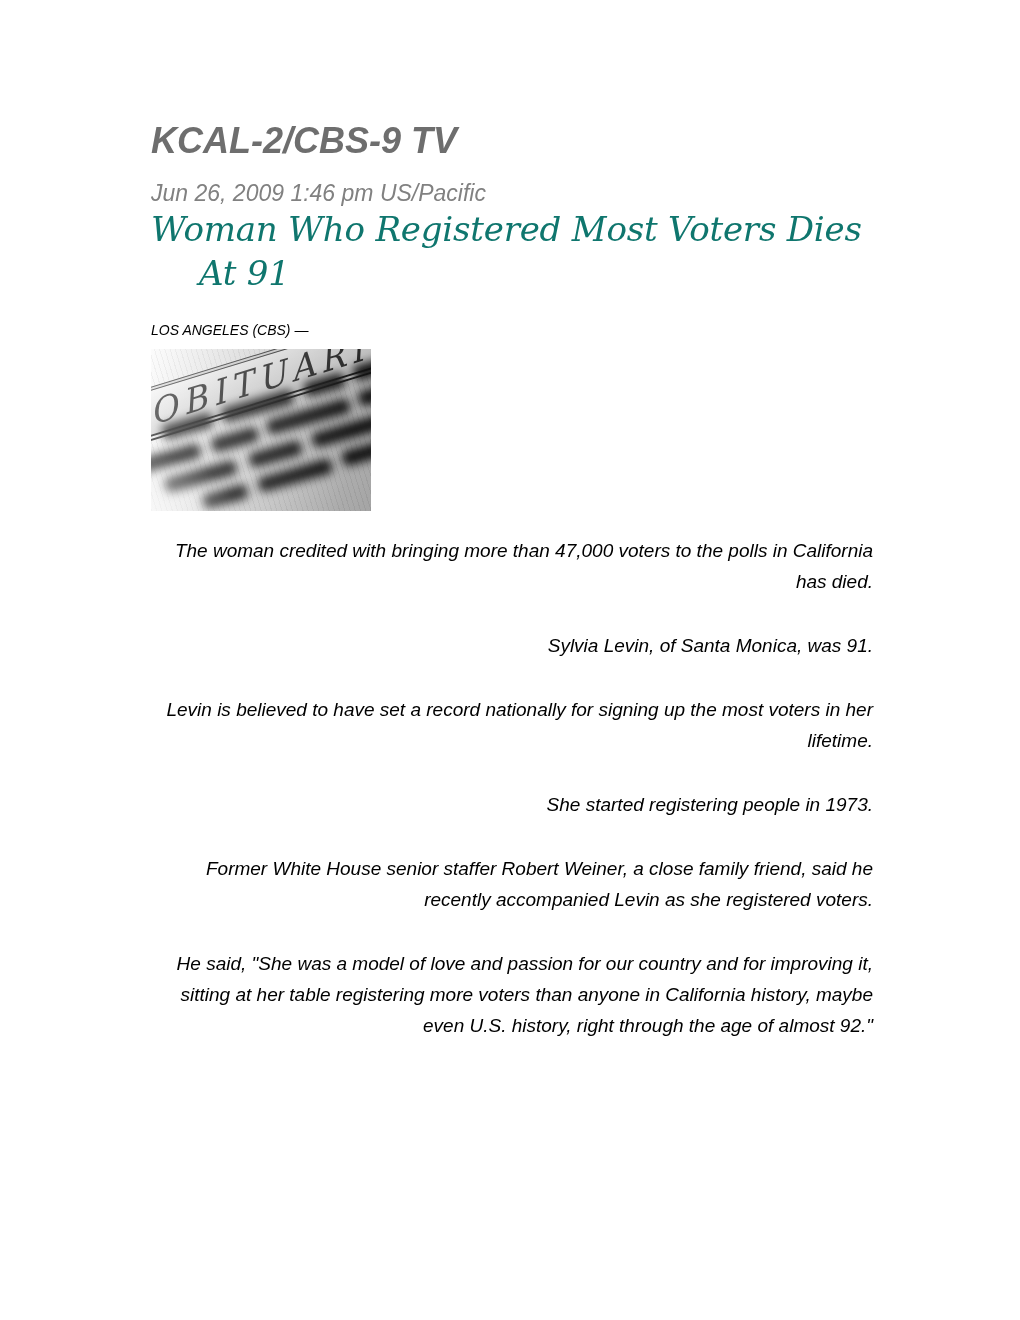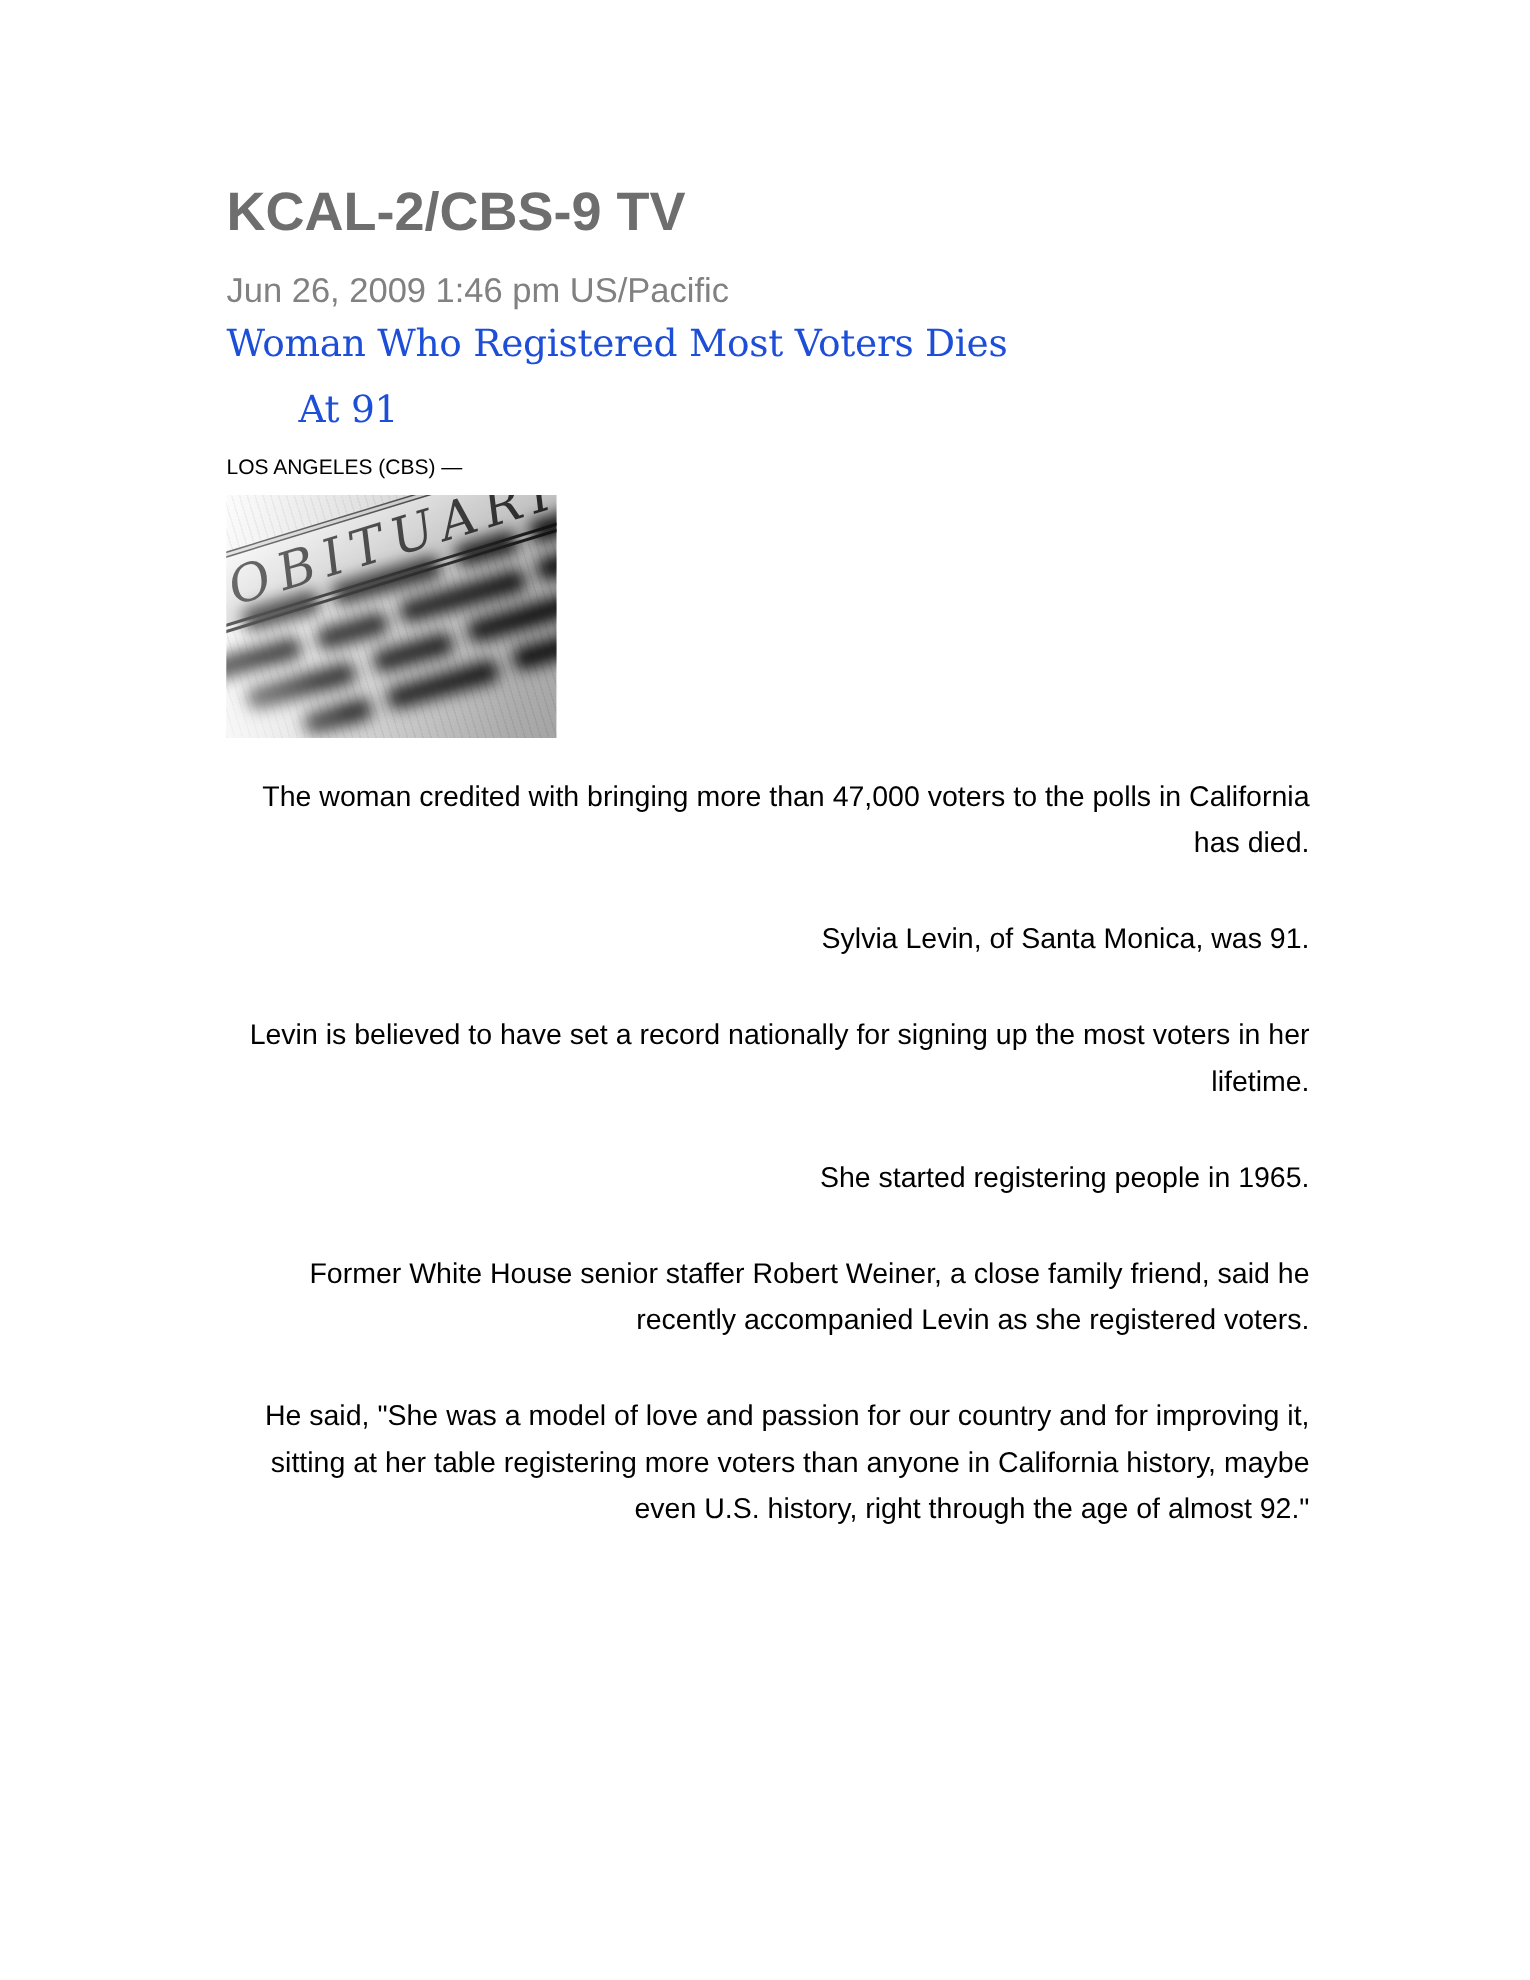--- a/index.html
+++ b/index.html
@@ -7,41 +7,42 @@
   body {
     width: 1020px; height: 1320px;
     position: relative; overflow: hidden;
     font-family: "Liberation Sans", sans-serif;
     -webkit-font-smoothing: antialiased;
   }
   .page {
     position: absolute; inset: 0;
     padding: 120px 115px 0 151px;
     background: #ffffff;
+    font-style: italic;
   }
 
   
   .station {
     font-family: "Liberation Sans", sans-serif;
     font-size: 36px; font-weight: bold;
     color: #6e6e6e; line-height: 42px;
     margin-bottom: 18px;
   }
   .timestamp {
     font-size: 23px; color: #818181;
     line-height: 27px; 
   }
 
   
   .headline {
     font-family: "DejaVu Serif", "Liberation Serif", serif;
     font-weight: normal;
-    font-size: 25px; line-height: 44px;
-    color: #1d4ed8; width: 745px;
-    margin-bottom: 4px;
+    font-size: 34px; line-height: 44px;
+    color: #0f766e; width: 745px;
+    margin-bottom: 23px;
     letter-spacing: -0.2px;
   }
   .headline .hl-line { display: block; }
   .headline .hl-line2 { margin-left: 48px; }
 
   .subhead {
     font-size: 22px; font-weight: bold; color: #000000;
     line-height: 24px; margin-bottom: 14px; width: 745px;
   }
   .dateline {
@@ -156,18 +157,18 @@
       <div class="blob b13"></div>
       <div class="blob b14"></div>
     </div>
     <div class="obit-shade"></div>
   </figure>
 
   <section class="article-body">
     <p>The woman credited with bringing more than 47,000 voters to the polls in California has died.</p>
     <p>Sylvia Levin, of Santa Monica, was 91.</p>
     <p>Levin is believed to have set a record nationally for signing up the most voters in her lifetime.</p>
-    <p>She started registering people in 1965.</p>
+    <p>She started registering people in 1973.</p>
     <p>Former White House senior staffer Robert Weiner, a close family friend, said he recently accompanied Levin as she registered voters.</p>
     <p>He said, "She was a model of love and passion for our country and for improving it, sitting at her table registering more voters than anyone in California history, maybe even U.S. history, right through the age of almost 92."</p>
   </section>
 
 </div>
 
 </body></html>

